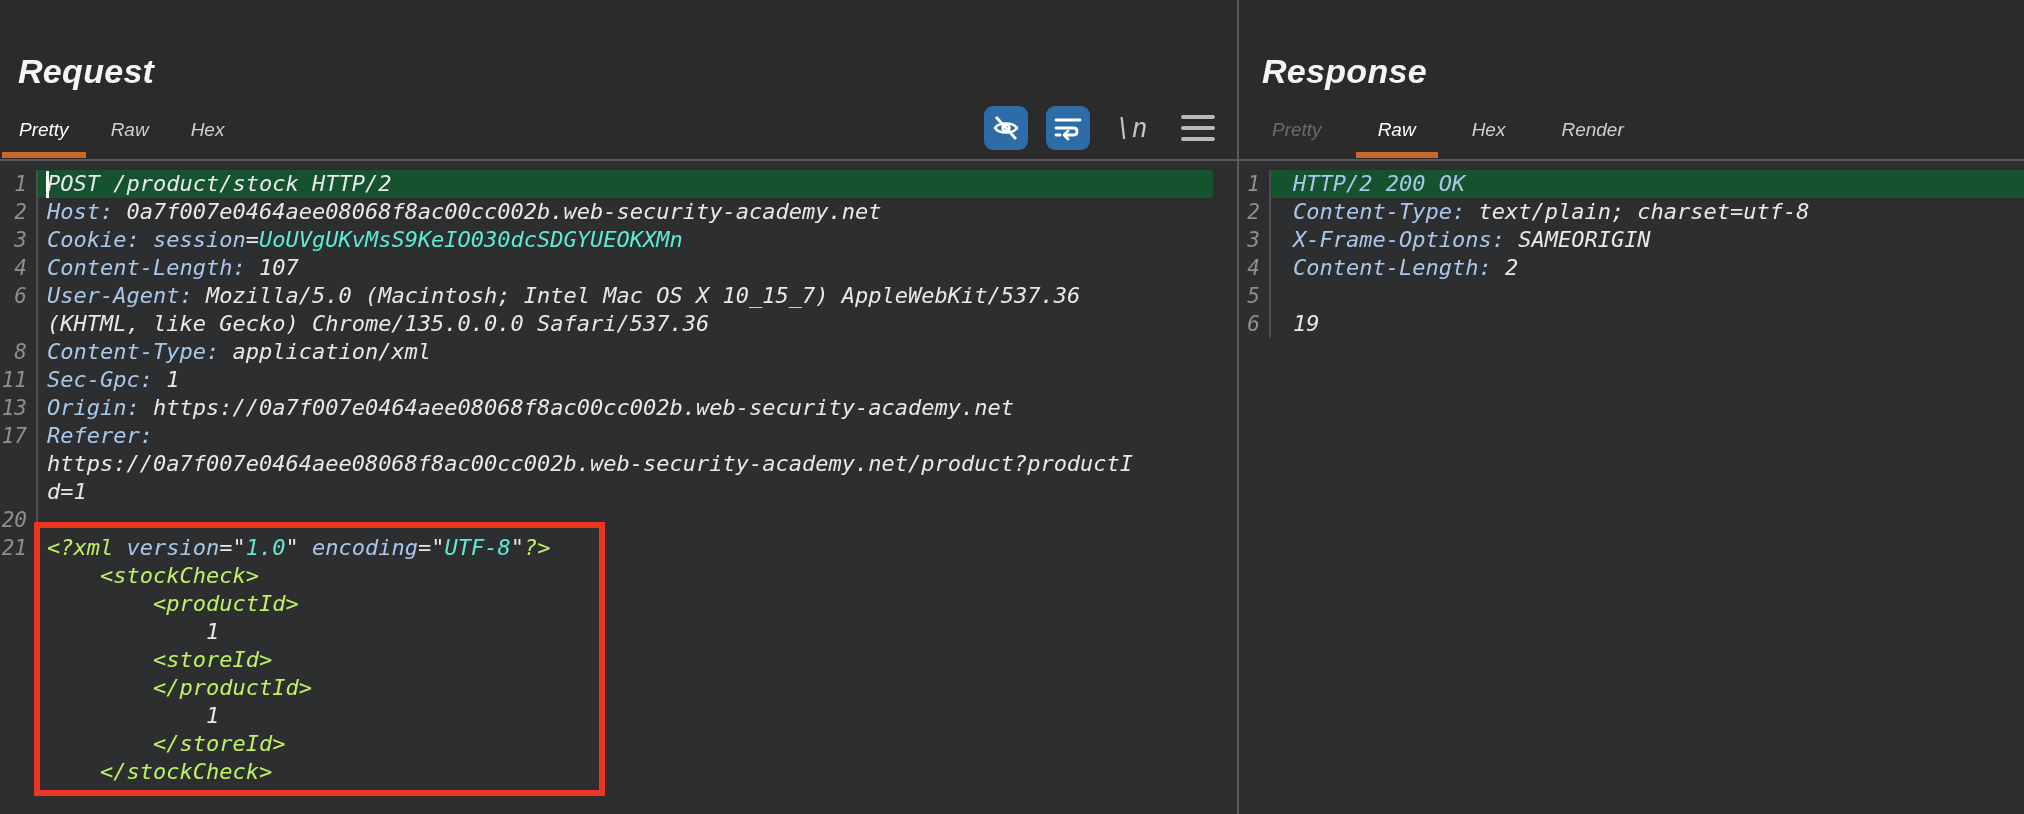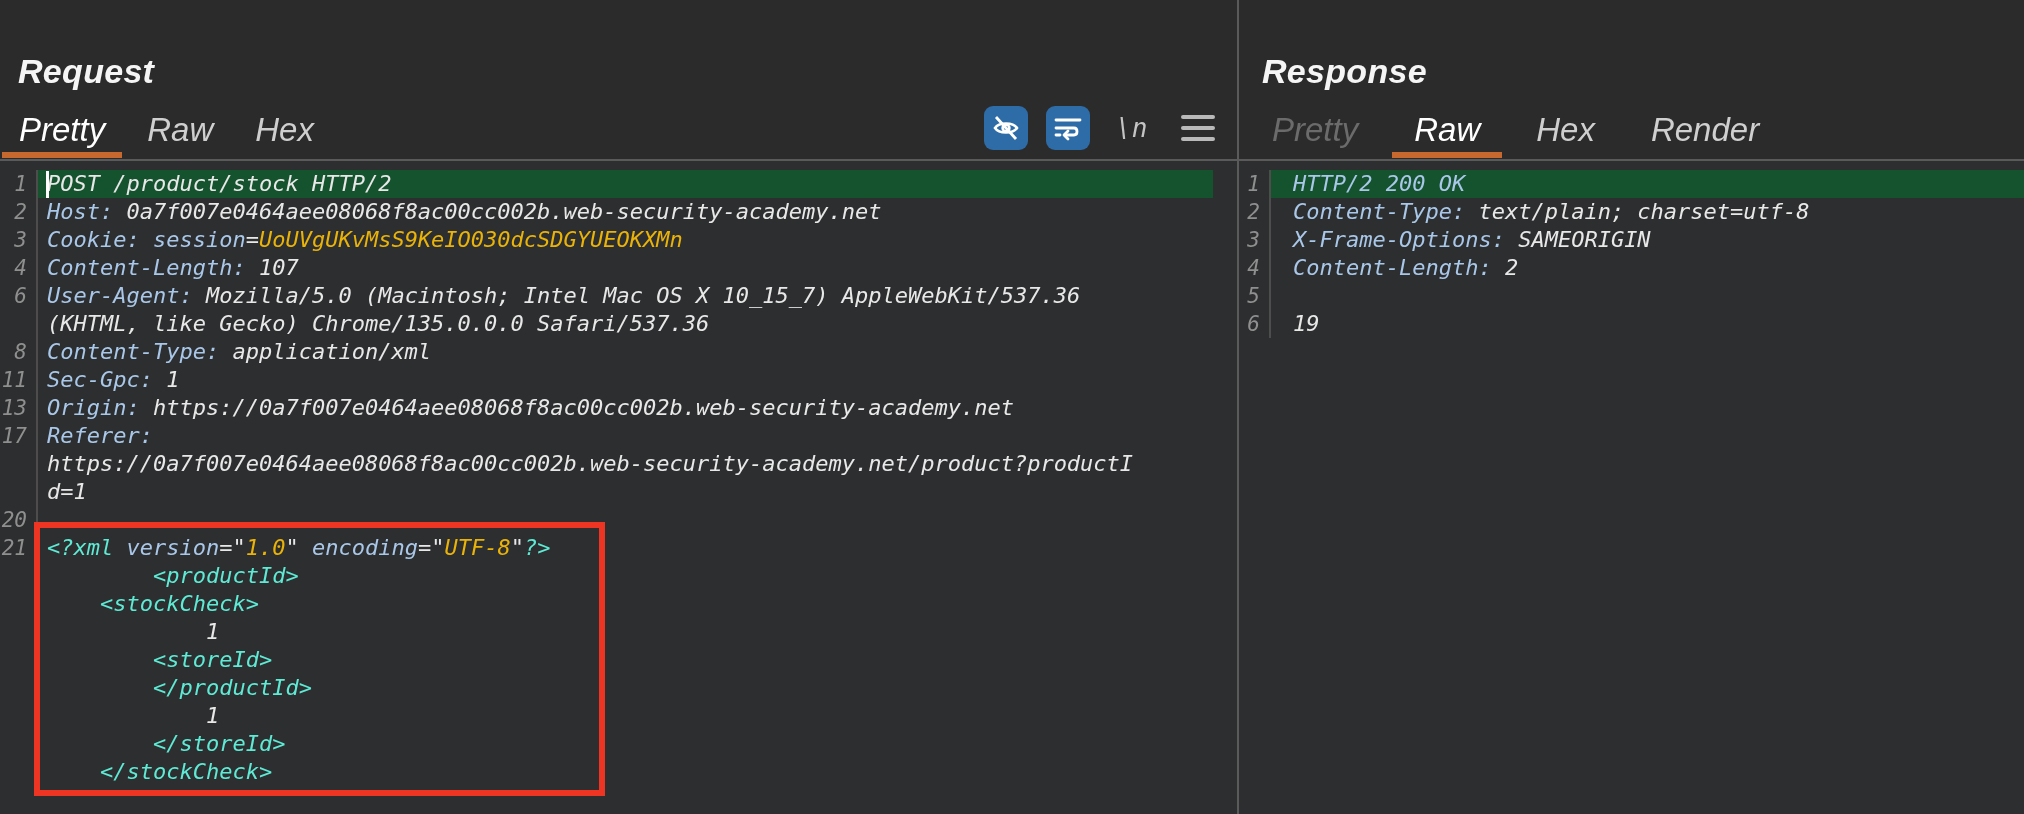--- a/index.html
+++ b/index.html
@@ -17,21 +17,21 @@
   .panel-title {
     position:absolute; top:52px; left:18px;
     font-size:34px; font-weight:700; color:#f5f5f5; letter-spacing:.3px;
   }
   #panel-response .panel-title { left:23px; }
 
   .tabs { position:absolute; top:108px; left:2px; display:flex; gap:8px; height:50px; }
   #panel-response .tabs { left:11px; gap:12px; }
   .tab {
     display:flex; align-items:center; justify-content:center;
-    padding:0 17px; font-size:33px; color:#cfcfcf; cursor:default;
+    padding:0 17px; font-size:19px; color:#cfcfcf; cursor:default;
     border-bottom:6px solid transparent; height:100%;
   }
   #panel-response .tab { padding:0 22px; }
   .tab.active { color:#ffffff; border-bottom-color:#c7692e; }
   .tab.disabled { color:#6b6b6b; }
 
   .toolbar { position:absolute; top:106px; left:984px; display:flex; align-items:center; }
   .tool-btn {
     width:44px; height:44px; border-radius:9px; background:#2d6ca6;
     display:flex; align-items:center; justify-content:center; border:none;
@@ -59,22 +59,22 @@
     font-size:21px; border-right:2px solid #4d4d4d;
   }
   #panel-response .gut { flex:0 0 32px; }
   .ctx { flex:1 1 auto; padding-left:9px; }
   #panel-request .ctx { margin-right:24px; }
   #panel-response .ctx { padding-left:22px; }
   .crow.sel .ctx { background:#14532d; }
 
   .tk-p { color:#e8e8e8; }
   .tk-h { color:#a9c7e8; }
-  .tk-g { color:#eab308; }
-  .tk-t { color:#5eead4; }
+  .tk-g { color:#5eead4; }
+  .tk-t { color:#bef264; }
 
   .cursor { position:absolute; left:46px; top:10px; width:3px; height:27px; background:#ffffff; z-index:5; }
 
   .red-box {
     position:absolute; left:34px; top:522px; width:571px; height:274px;
     border:6px solid #ee3524; z-index:6; pointer-events:none;
   }
 
   svg { display:block; }
 </style>
@@ -127,22 +127,22 @@
       <div class="crow"><span class="gut">6</span><span class="ctx"><span class="tk-h">User-Agent:</span><span class="tk-p"> Mozilla/5.0 (Macintosh; Intel Mac OS X 10_15_7) AppleWebKit/537.36</span></span></div>
       <div class="crow"><span class="gut"></span><span class="ctx"><span class="tk-p">(KHTML, like Gecko) Chrome/135.0.0.0 Safari/537.36</span></span></div>
       <div class="crow"><span class="gut">8</span><span class="ctx"><span class="tk-h">Content-Type:</span><span class="tk-p"> application/xml</span></span></div>
       <div class="crow"><span class="gut">11</span><span class="ctx"><span class="tk-h">Sec-Gpc:</span><span class="tk-p"> 1</span></span></div>
       <div class="crow"><span class="gut">13</span><span class="ctx"><span class="tk-h">Origin:</span><span class="tk-p"> https://0a7f007e0464aee08068f8ac00cc002b.web-security-academy.net</span></span></div>
       <div class="crow"><span class="gut">17</span><span class="ctx"><span class="tk-h">Referer:</span></span></div>
       <div class="crow"><span class="gut"></span><span class="ctx"><span class="tk-p">https://0a7f007e0464aee08068f8ac00cc002b.web-security-academy.net/product?productI</span></span></div>
       <div class="crow"><span class="gut"></span><span class="ctx"><span class="tk-p">d=1</span></span></div>
       <div class="crow"><span class="gut">20</span><span class="ctx"></span></div>
       <div class="crow"><span class="gut">21</span><span class="ctx"><span class="tk-t">&lt;?xml </span><span class="tk-h">version</span><span class="tk-p">="</span><span class="tk-g">1.0</span><span class="tk-p">" </span><span class="tk-h">encoding</span><span class="tk-p">="</span><span class="tk-g">UTF-8</span><span class="tk-p">"</span><span class="tk-t">?&gt;</span></span></div>
+      <div class="crow"><span class="gut"></span><span class="ctx"><span class="tk-p">    </span><span class="tk-t">&lt;stockCheck&gt;</span></span></div>
       <div class="crow"><span class="gut"></span><span class="ctx"><span class="tk-p">        </span><span class="tk-t">&lt;productId&gt;</span></span></div>
-      <div class="crow"><span class="gut"></span><span class="ctx"><span class="tk-p">    </span><span class="tk-t">&lt;stockCheck&gt;</span></span></div>
       <div class="crow"><span class="gut"></span><span class="ctx"><span class="tk-p">            1</span></span></div>
       <div class="crow"><span class="gut"></span><span class="ctx"><span class="tk-p">        </span><span class="tk-t">&lt;storeId&gt;</span></span></div>
       <div class="crow"><span class="gut"></span><span class="ctx"><span class="tk-p">        </span><span class="tk-t">&lt;/productId&gt;</span></span></div>
       <div class="crow"><span class="gut"></span><span class="ctx"><span class="tk-p">            1</span></span></div>
       <div class="crow"><span class="gut"></span><span class="ctx"><span class="tk-p">        </span><span class="tk-t">&lt;/storeId&gt;</span></span></div>
       <div class="crow"><span class="gut"></span><span class="ctx"><span class="tk-p">    </span><span class="tk-t">&lt;/stockCheck&gt;</span></span></div>
     </div>
   <div class="red-box"></div>
 </div>
 

